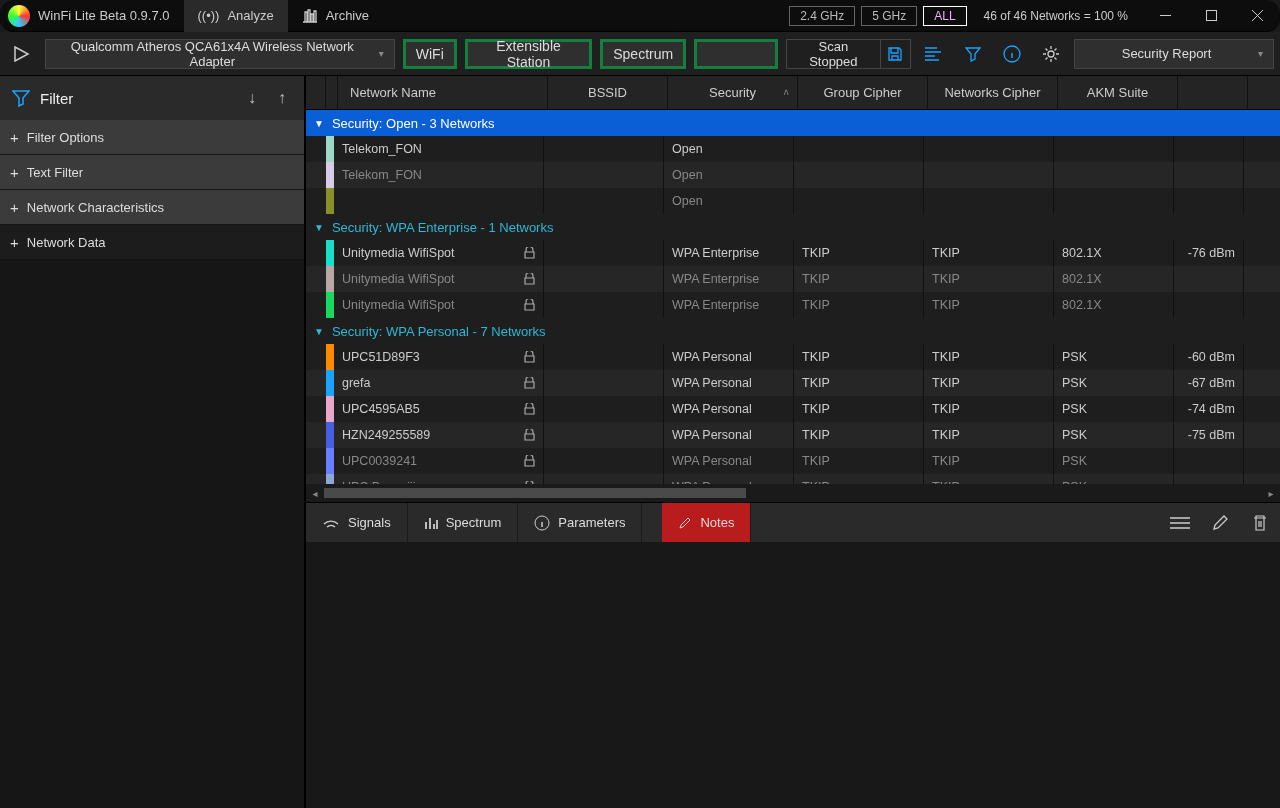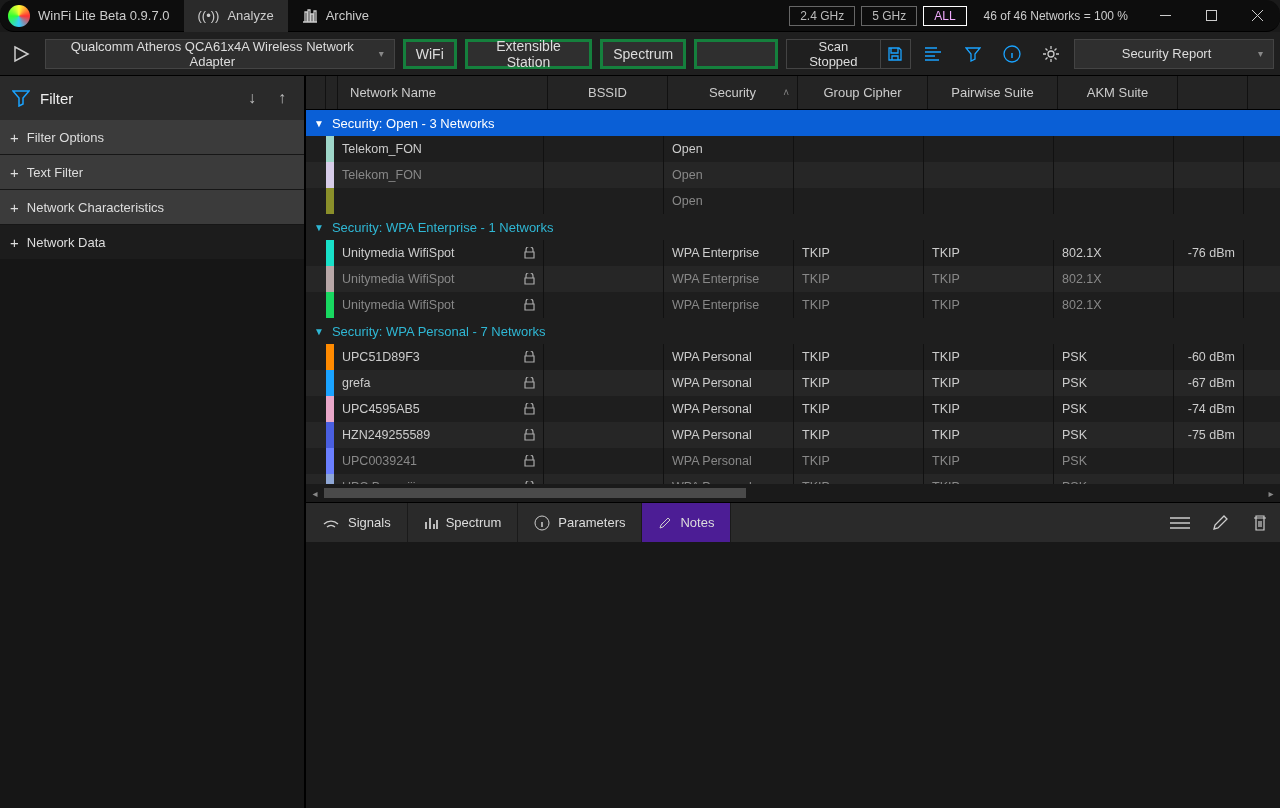--- a/index.html
+++ b/index.html
@@ -72,21 +72,21 @@
   .hscroll .thumb { position:absolute; left:0; width:45%; top:2px; bottom:2px; background:#4a4a4a; }
 
   
   .tbody::-webkit-scrollbar { width:16px; }
   .tbody::-webkit-scrollbar-track { background:#141414; }
   .tbody::-webkit-scrollbar-thumb { background:#4a4a4a; }
 
   
   .detail-tabs { display:flex; align-items:center; height:40px; background:#2a2a2a; border-top:1px solid #000; }
   .dtab { display:flex; align-items:center; gap:8px; padding:0 16px; height:100%; font-size:13px; color:#ddd; border-right:1px solid #1a1a1a; }
-  .dtab.active { background:#4c1d95; }
+  .dtab.active { background:#b91c1c;margin-left:20px; }
   .dtabspacer{flex:1;}
   .dicon { width:40px; height:100%; display:flex;align-items:center;justify-content:center;color:#ccc;}
   .detail-body { flex:1; background:#181818; }
 
   svg { display:block; }
 </style>
 </head>
 <body>
 
 <div class="titlebar">
@@ -219,21 +219,21 @@
             <span>BSSID</span>
           </div>
         <div class="th w-sec">
             <span>Security</span>
             <span class="sort">˄</span>
           </div>
         <div class="th w-gc">
             <span>Group Cipher</span>
           </div>
         <div class="th w-pc">
-            <span>Pairwise Suite</span>
+            <span>Networks Cipher</span>
           </div>
         <div class="th w-akm">
             <span>AKM Suite</span>
           </div>
         <div class="th w-sig"></div>
       </div>
       <div class="tbody" id="tbody">
           <div class="grp blue">
             <span class="tri">▼</span>
             <span>Security: Open - 3 Networks</span>

